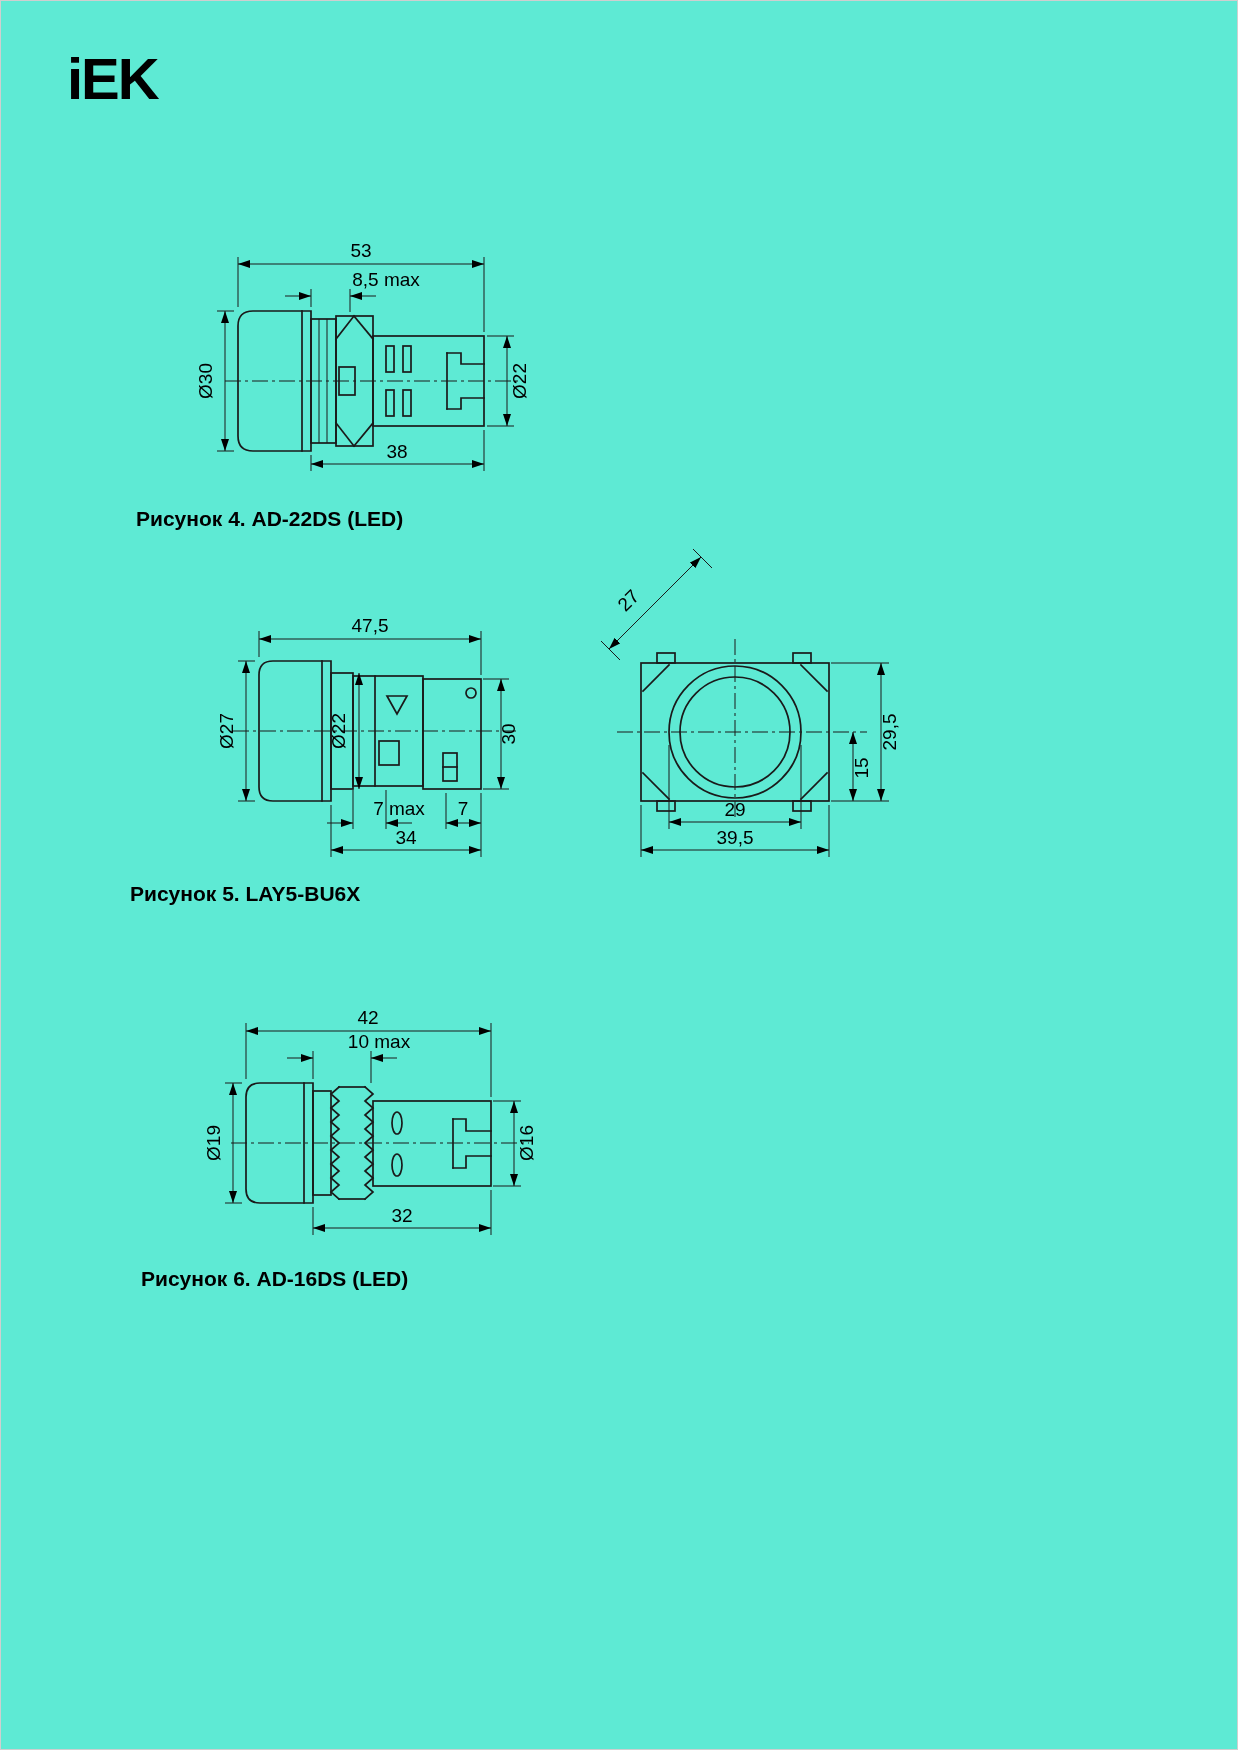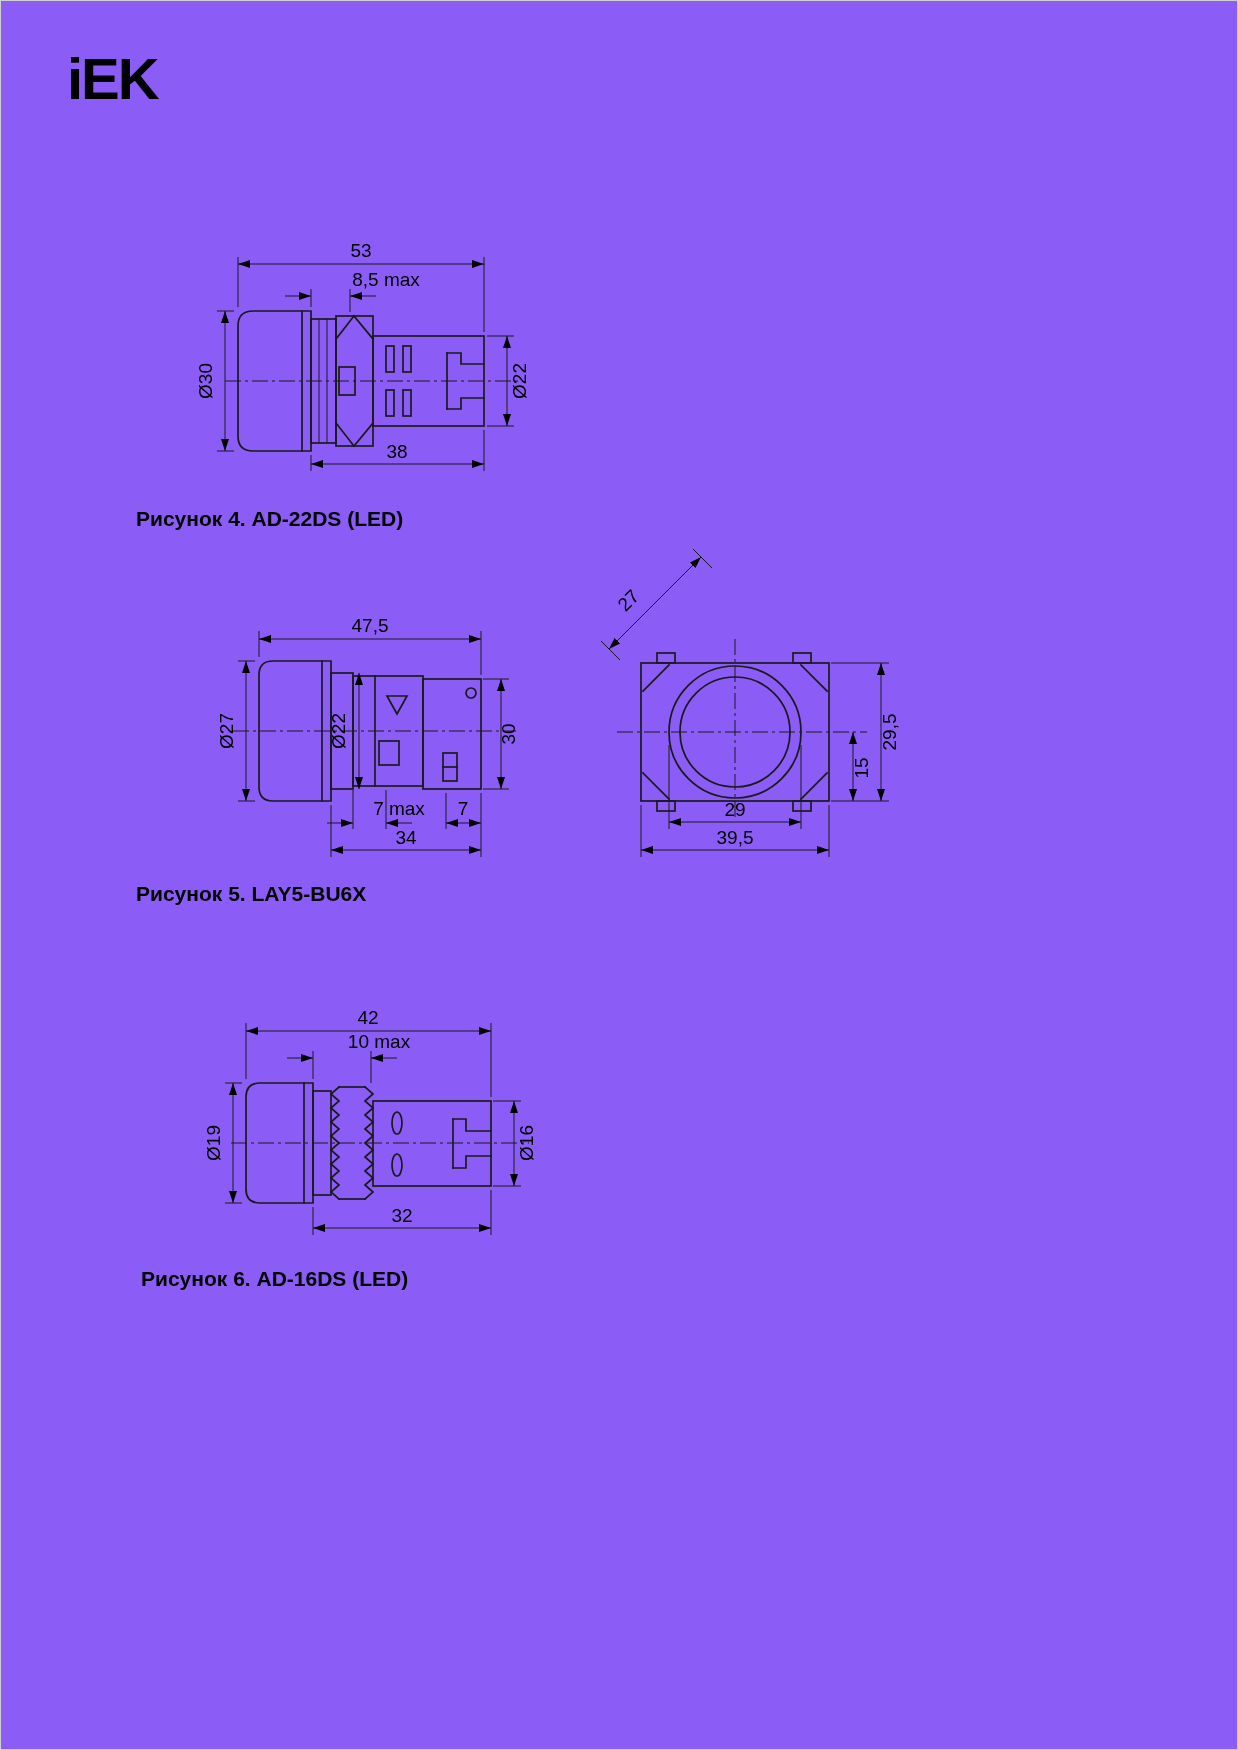--- a/index.html
+++ b/index.html
@@ -1,16 +1,16 @@
 <!DOCTYPE html>
 <html><head>
 <meta charset="utf-8">
 <style>
   html,body { margin:0; padding:0; background:#ffffff; }
-  .page { position:relative; width:1238px; height:1750px; background:#8b5cf6;
+  .page { position:relative; width:1238px; height:1750px; background:#5eead4;
           border:1px solid #cfcfcf; box-sizing:border-box; overflow:hidden;
           font-family:"Liberation Sans", sans-serif; }
   .logo { position:absolute; font:900 58px "Liberation Sans", sans-serif;
           letter-spacing:-2px; color:#000; }
   .caption { position:absolute; font:700 21px "Liberation Sans", sans-serif; color:#000;text-align:right; }
   .fig { position:absolute; }
   .ln   { stroke:#1a1a1a; stroke-width:1.7; fill:none; stroke-linecap:square; }
   .thin { stroke:#1a1a1a; stroke-width:1;   fill:none; }
   .cl   { stroke:#1a1a1a; stroke-width:1;   fill:none; stroke-dasharray:16 4 3 4; }
   .dimtxt { font-family:"Liberation Sans", sans-serif; font-size:19px; fill:#000; }
@@ -241,21 +241,21 @@
     </g>
 
     <g>
       <line class="thin" x1="60" y1="284" x2="60" y2="336"></line>
       <line class="thin" x1="248" y1="284" x2="248" y2="336"></line>
       <line class="thin" x1="60" y1="329" x2="248" y2="329" marker-start="url(#a5f)" marker-end="url(#a5f)"></line>
       <text class="dimtxt" x="154" y="323" text-anchor="middle">39,5</text>
     </g>
   </svg>
 
-  <div class="caption" style="left:135px; top:881px;">Рисунок 5. LAY5-BU6X</div>
+  <div class="caption" style="left:129px; top:881px;">Рисунок 5. LAY5-BU6X</div>
 
   <svg class="fig" style="left:180px; top:1000px;" width="400" height="252" viewBox="0 0 400 252">
     <defs>
       <marker id="a6" markerWidth="13" markerHeight="9" refX="12" refY="4" orient="auto-start-reverse" markerUnits="userSpaceOnUse">
         <path d="M0,0L12,4L0,8Z" fill="#000"></path>
       </marker>
     </defs>
 
     <g>
       <line class="cl" x1="50" y1="142" x2="348" y2="142"></line>

